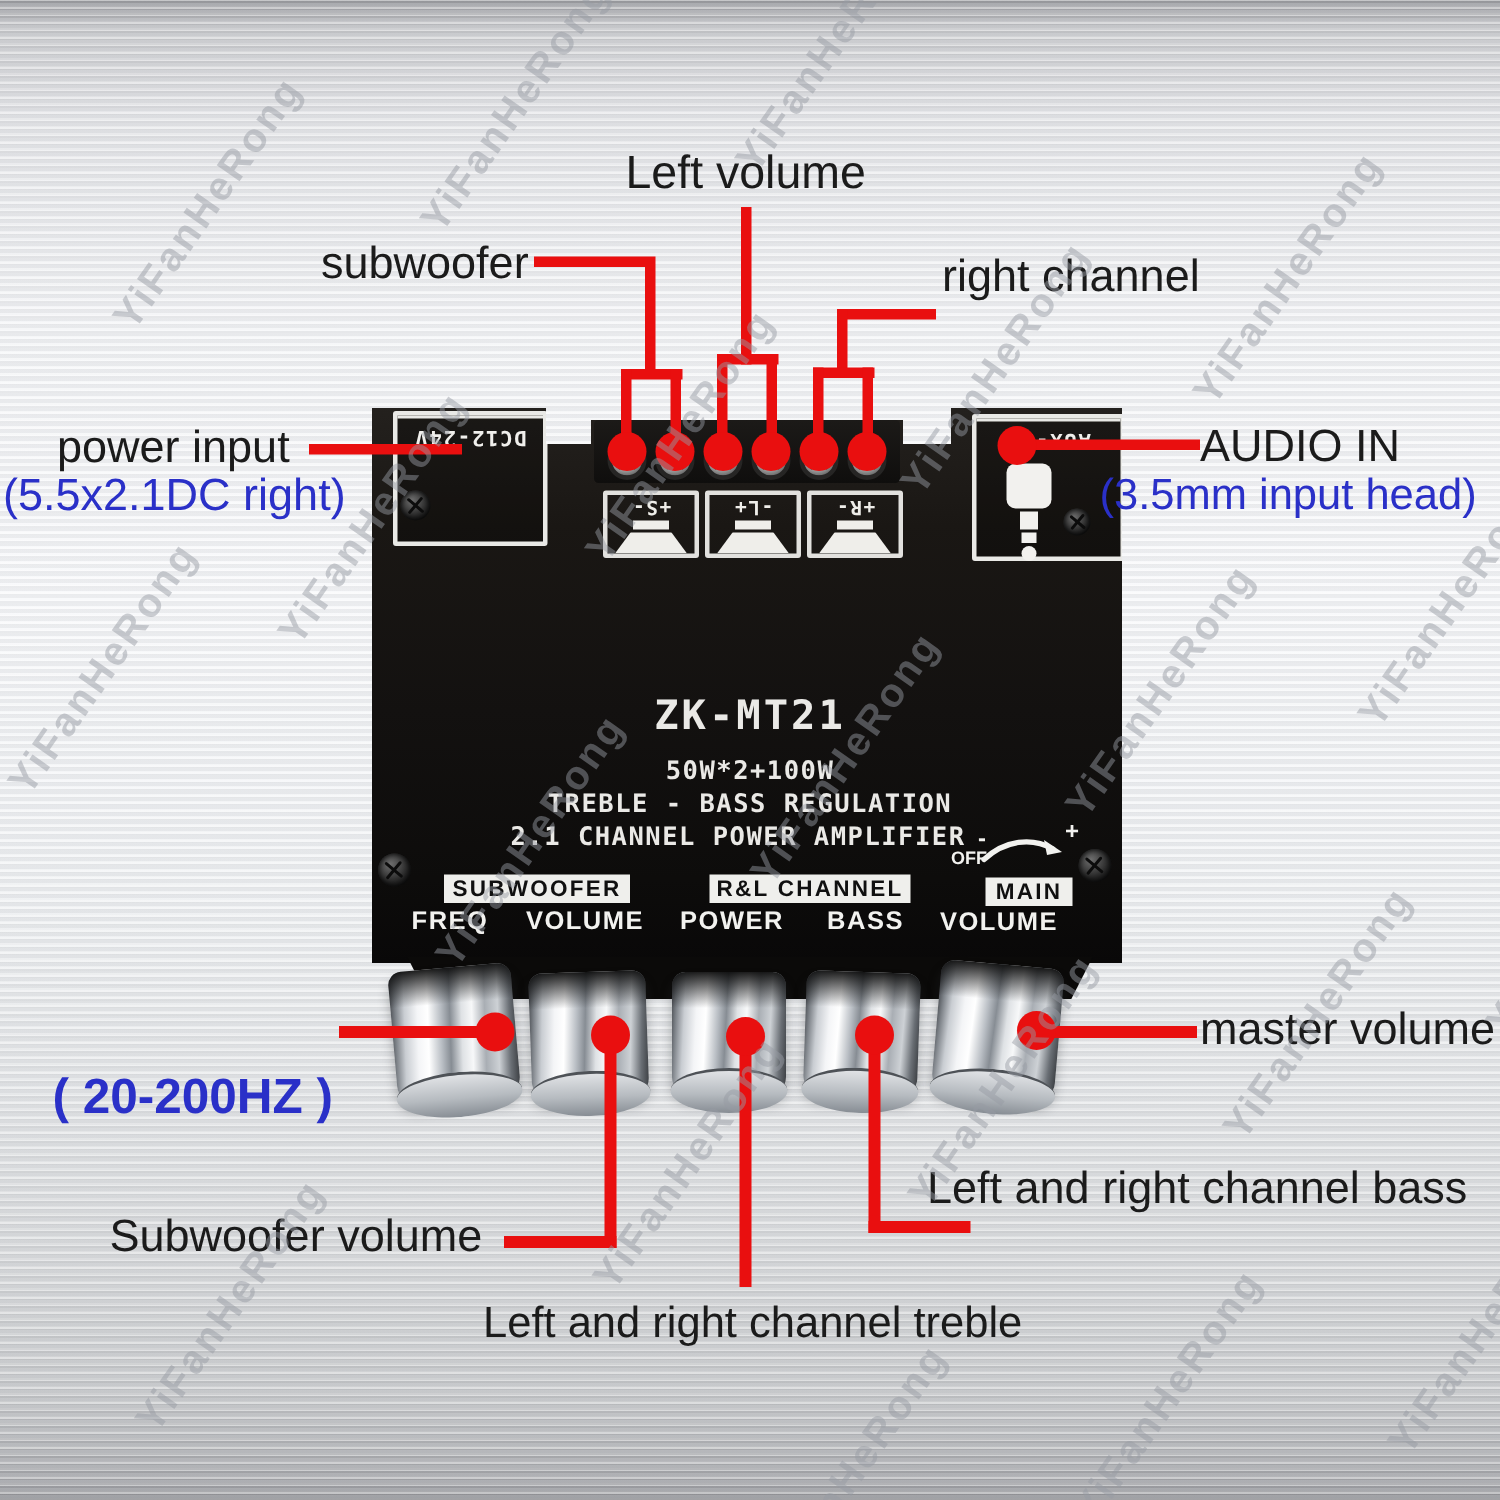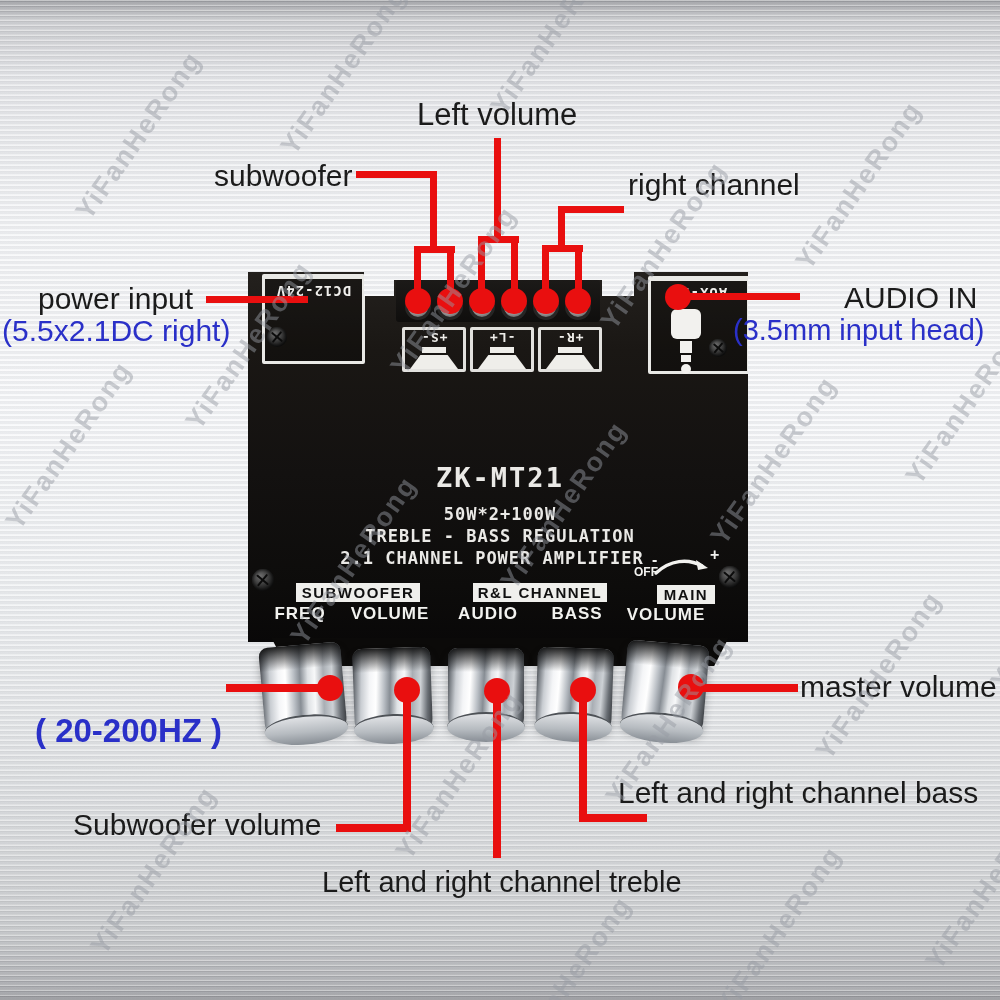--- a/index.html
+++ b/index.html
@@ -170,21 +170,21 @@
     <div class="silk" style="left:52px;top:236px;width:400px;font-size:17px;letter-spacing:1px;">50W*2+100W</div>
     <div class="silk" style="left:52px;top:258px;width:400px;font-size:17px;letter-spacing:1px;">TREBLE - BASS REGULATION</div>
     <div class="silk" style="left:44px;top:280px;width:400px;font-size:17px;letter-spacing:1px;">2.1 CHANNEL POWER AMPLIFIER</div>
 
     <div class="whitebox" style="left:48px;top:315px;width:124px;">SUBWOOFER</div>
     <div class="whitebox" style="left:225px;top:315px;width:134px;">R&amp;L CHANNEL</div>
     <div class="whitebox" style="left:409px;top:317px;width:58px;">MAIN</div>
 
     <div class="knobcap" style="left:4px;top:336px;">FREQ</div>
     <div class="knobcap" style="left:94px;top:336px;">VOLUME</div>
-    <div class="knobcap" style="left:192px;top:336px;">AUDIO</div>
+    <div class="knobcap" style="left:192px;top:336px;">POWER</div>
     <div class="knobcap" style="left:281px;top:336px;">BASS</div>
     <div class="knobcap" style="left:370px;top:337px;">VOLUME</div>
 
     <div class="dial" style="left:386px;top:297px;font-size:12px;">OFF</div>
     <div class="dial" style="left:404px;top:283px;">-</div>
     <div class="dial" style="left:462px;top:278px;">+</div>
     <svg class="arc" style="left:406px;top:286px;" width="56" height="22" viewBox="0 0 56 22">
       <path d="M2,19 C16,6 34,4 48,12" fill="none" stroke="#f2f2ef" stroke-width="3.5" stroke-linecap="round"></path>
       <polygon points="54,14 42,6 44,16" fill="#f2f2ef"></polygon>
     </svg>
@@ -247,21 +247,21 @@
     <div class="dot" style="left:678px;top:674px;"></div>
   </div>
 
   <div class="ann" style="left:417px;top:97px;font-size:31px;">Left volume</div>
   <div class="ann" style="left:214px;top:159px;">subwoofer</div>
   <div class="ann" style="left:38px;top:282px;">power input</div>
 
   <div class="ann" style="left:628px;top:168px;">right channel</div>
   <div class="ann blue" style="left:2px;top:314px;">(5.5x2.1DC right)</div>
 
-  <div class="ann" style="left:844px;top:281px;">AUDIO IN</div>
+  <div class="ann" style="left:800px;top:281px;">AUDIO IN</div>
   <div class="ann blue" style="left:733px;top:314px;font-size:29px;">(3.5mm input head)</div>
 
   <div class="ann blue big" style="left:35px;top:712px;">( 20-200HZ )</div>
 
   <div class="ann" style="left:800px;top:670px;text-align:center;">master volume</div>
   <div class="ann" style="left:618px;top:776px;">Left and right channel bass</div>
   <div class="ann" style="left:73px;top:808px;">Subwoofer volume</div>
   <div class="ann" style="left:322px;top:866px;font-size:29px;">Left and right channel treble</div>
 
   <div id="wm-layer">

